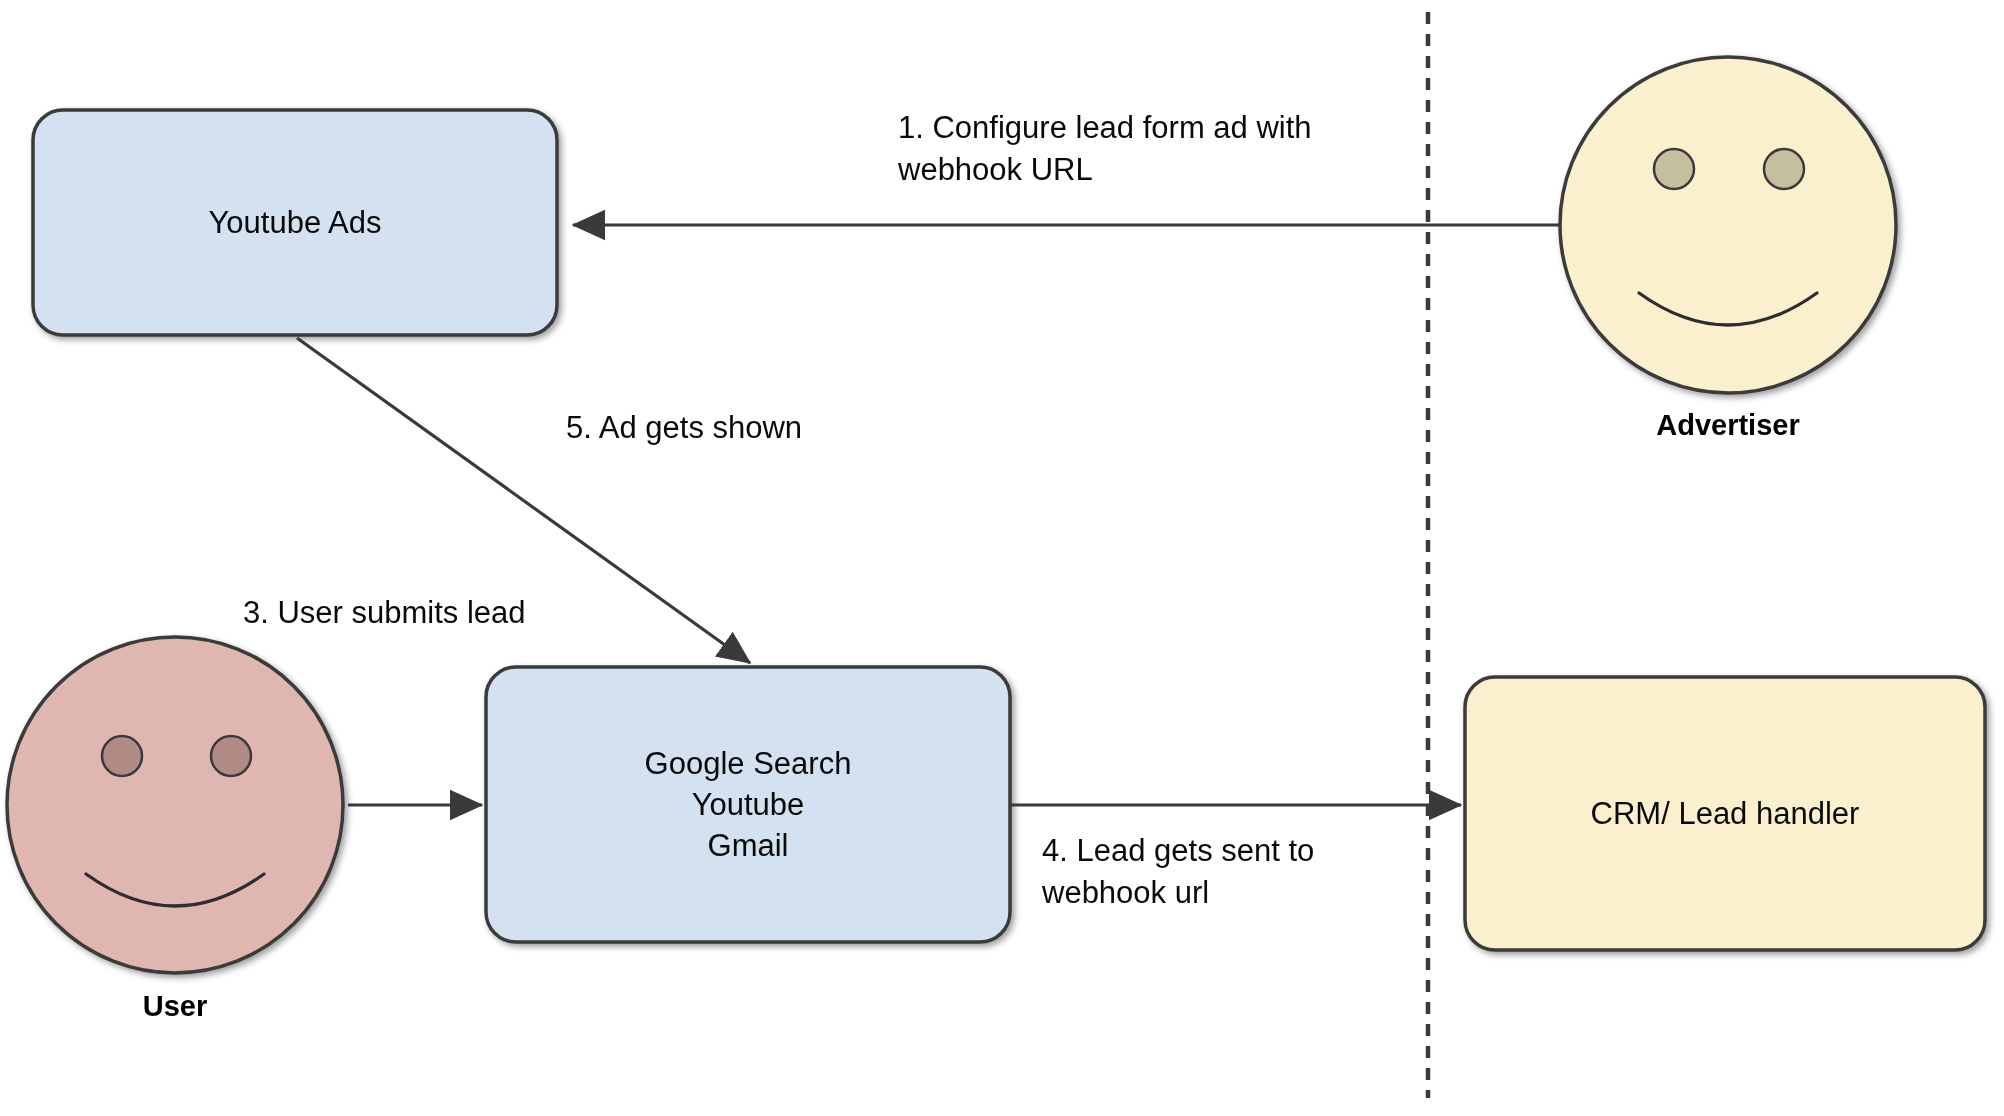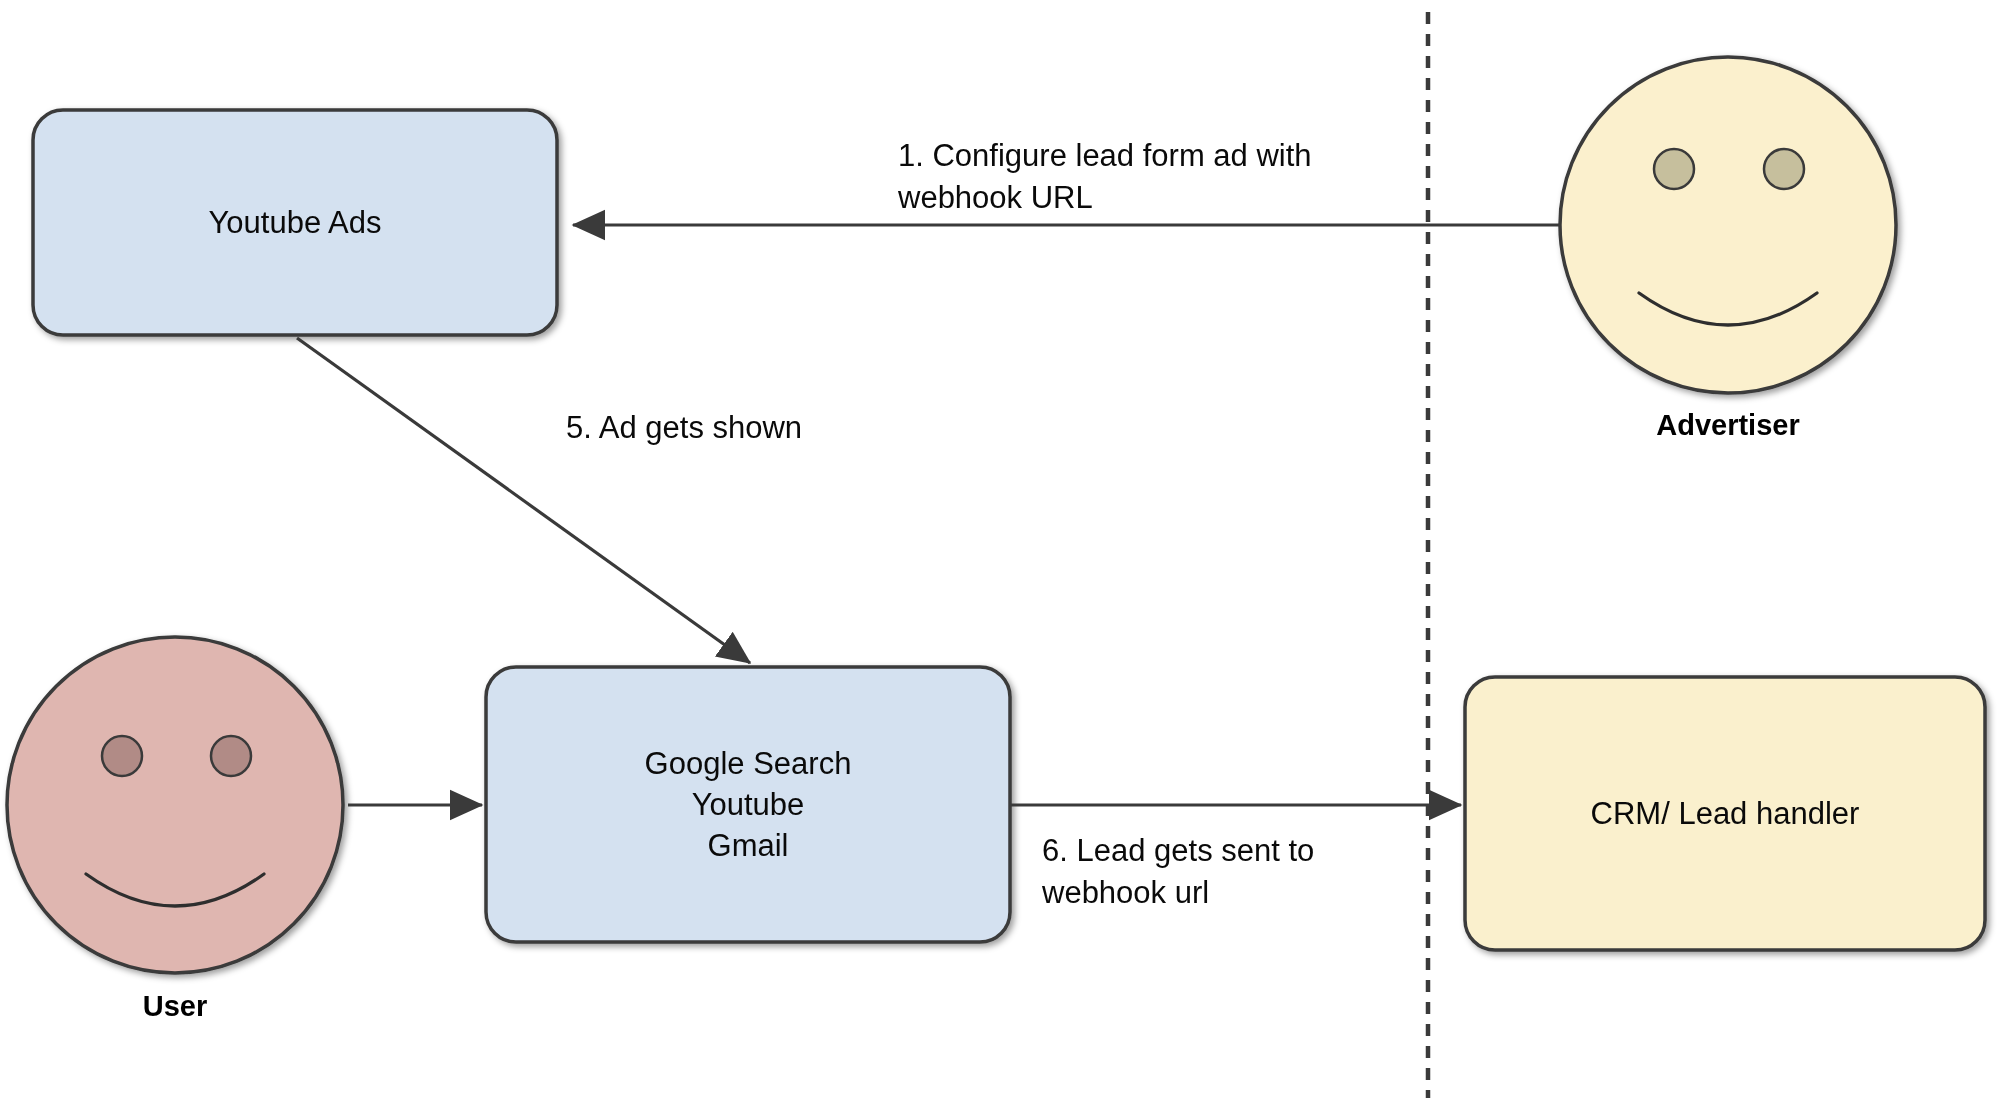--- a/index.html
+++ b/index.html
@@ -111,22 +111,23 @@
   <div class="node-label" style="left:486px; top:667px; width:524px; height:275px;">Google Search
 Youtube
 Gmail</div>
 
   <div class="node-label" style="left:1465px; top:677px; width:520px; height:273px;">CRM/ Lead handler</div>
 
   <div class="actor-caption" style="left:1568px; top:409px; width:320px;">Advertiser</div>
 
   <div class="actor-caption" style="left:15px; top:990px; width:320px;">User</div>
 
-  <div class="edge-label" style="left:898px; top:107px; width:520px;margin-top:28px;">1.  Configure lead form ad with
+  <div class="edge-label" style="left:898px; top:107px; width:520px;">1.  Configure lead form ad with
 webhook URL</div>
 
   <div class="edge-label" style="left:566px; top:407px; width:420px;">5.  Ad gets shown</div>
 
+  <div class="edge-label" style="left:243px; top:592px; width:420px;">3.  User submits lead</div>
 
-  <div class="edge-label" style="left:1042px; top:830px; width:400px;">6.  Lead gets sent to
+  <div class="edge-label" style="left:1042px; top:830px; width:400px;">4.  Lead gets sent to
 webhook url</div>
 
 </div>
 
 </body></html>

